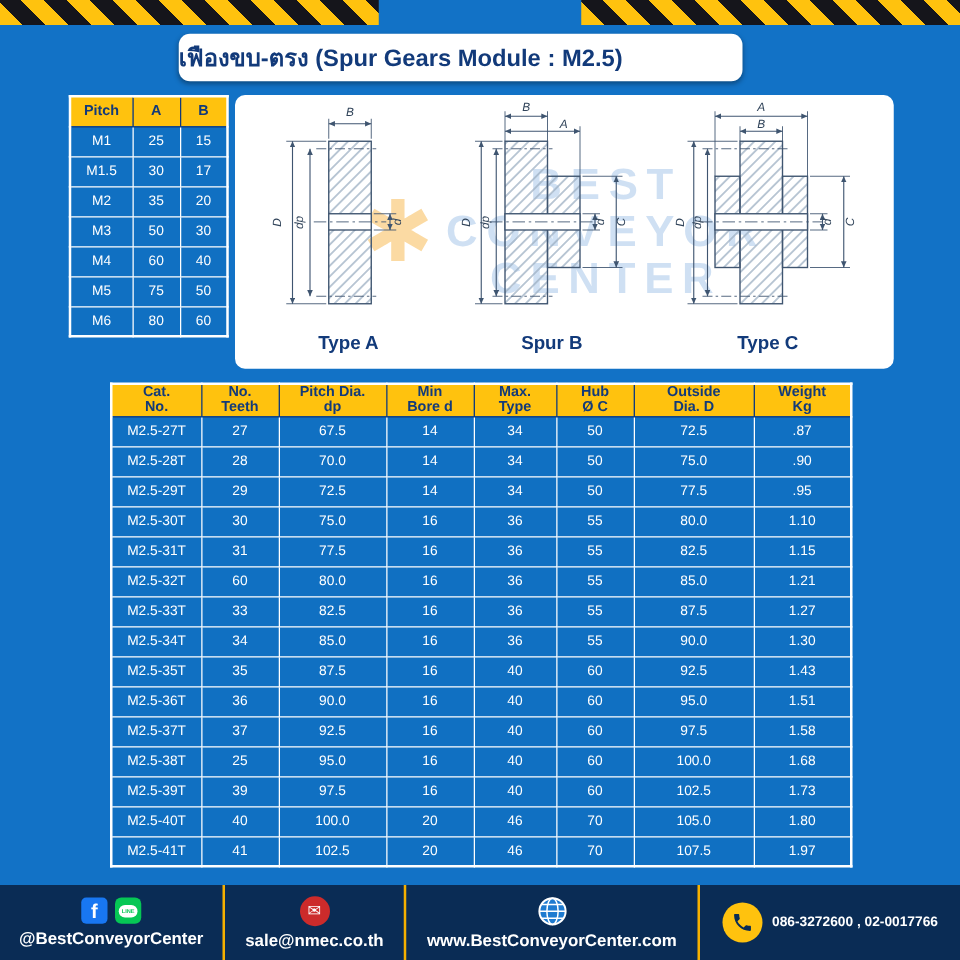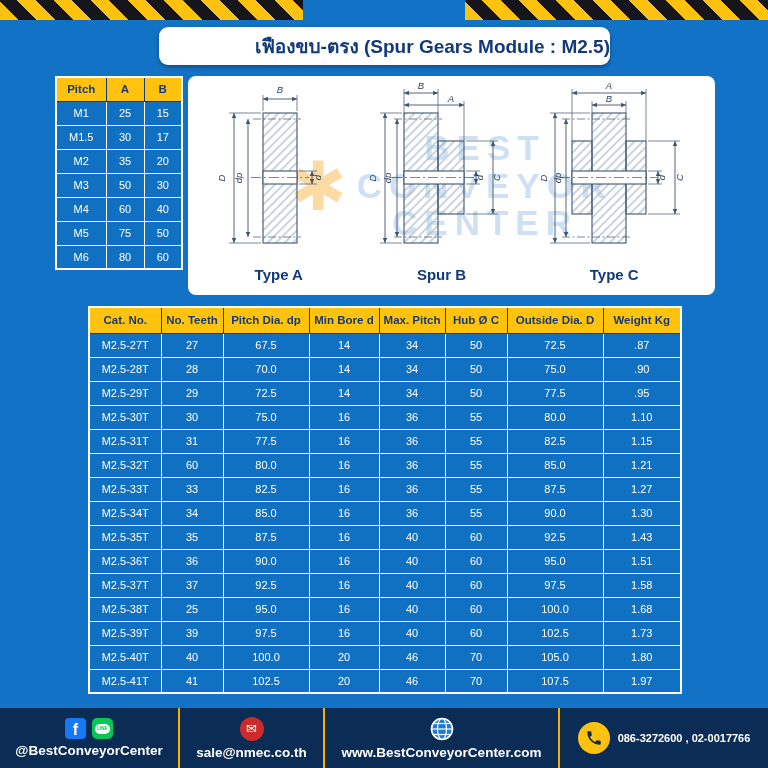--- a/index.html
+++ b/index.html
@@ -6,22 +6,22 @@
   html,body { margin:0; font-family:"Liberation Sans", sans-serif; }
   .page { position:relative; width:768px; height:768px; background:#1272C6; overflow:hidden; }
 
   
   .hazard { position:absolute; top:0; height:20px;
     background:repeating-linear-gradient(45deg,#FFC20E 0 13px,#15151B 13px 26px); }
   .hazard-left { left:0; width:303px; }
   .hazard-right { right:0; width:303px; }
 
   
-  .title-banner { position:absolute; left:159px; top:27px; width:451px; height:38px;
-    background:#FFFFFF; border-radius:9px; display:flex; align-items:center; justify-content:flex-end;
+  .title-banner { position:absolute; left:143px; top:27px; width:451px; height:38px;
+    background:#FFFFFF; border-radius:9px; display:flex; align-items:center; justify-content:flex-start;
     box-shadow:0 2px 4px rgba(0,0,0,.35); }
   .title-banner span { font-size:19px; font-weight:bold; color:#123A7A; white-space:nowrap; }
 
   
   table { border-collapse:collapse; }
   .pitch-table { position:absolute; left:55px; top:76px; border:2px solid #FFFFFF; }
   .pitch-table th { background:#FFC20E; color:#123A7A; font-size:11.5px; font-weight:bold;
     border:1px solid #123A7A; height:24px; text-align:center; }
   .pitch-table td { background:#1070C2; color:#FFFFFF; font-size:11px;
     border:1px solid #FFFFFF; height:24px; text-align:center; }
@@ -36,21 +36,21 @@
   .wm-text { text-align:center; font-weight:bold; font-size:35px; letter-spacing:7px;
     line-height:1.08; color:rgba(95,152,214,.30); }
   .drawing { position:relative; z-index:1; display:flex; flex-direction:column; align-items:center; }
   .drawing svg { display:block; }
   .type-label { font-size:15px; font-weight:bold; color:#123A7A; margin-top:-3px; }
   .dim { font-size:9.5px; font-style:italic; fill:#31445A; }
 
   
   .gear-table { position:absolute; left:88px; top:306px; border:2px solid #FFFFFF; }
   .gear-table th { background:#FFC20E; color:#123A7A; font-size:11.5px; font-weight:bold;
-    border:1px solid #123A7A; height:26px; padding:0 4px; text-align:center; }
+    border:1px solid #123A7A; height:26px; padding:0 15px; text-align:center; }
   .gear-table td { background:#1070C2; color:#FFFFFF; font-size:11px;
     border:1px solid #FFFFFF; height:24px; text-align:center; }
 
   
   .footer { position:absolute; left:0; bottom:0; width:768px; height:60px; background:#0A2C55;
     display:flex; align-items:stretch; }
   .f-sec { display:flex; flex-direction:column; align-items:center; justify-content:center;
     gap:4px; border-right:2px solid #F5B000; }
   .f-sec:last-child { border-right:none; }
   .f-social { width:180px; }
@@ -294,21 +294,21 @@
         <col style="width:62px">
         <col style="width:96px">
         <col style="width:78px">
     </colgroup>
     <thead>
         <tr id="gear-head-row">
           <th>Cat. No.</th>
           <th>No. Teeth</th>
           <th>Pitch Dia. dp</th>
           <th>Min Bore d</th>
-          <th>Max. Pitch</th>
+          <th>Max. Type</th>
           <th>Hub Ø C</th>
           <th>Outside Dia. D</th>
           <th>Weight Kg</th>
         </tr>
       </thead>
     <tbody id="gear-body">
         <tr>
           <td>M2.5-27T</td>
           <td>27</td>
           <td>67.5</td>

